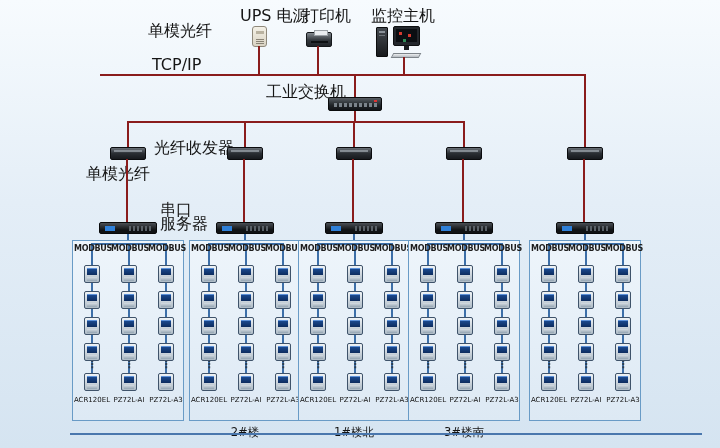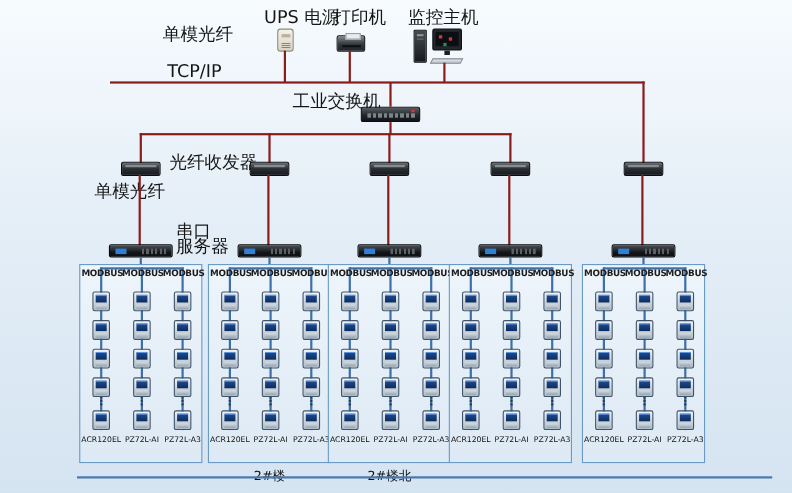--- a/index.html
+++ b/index.html
@@ -237,21 +237,21 @@
         <div class="bus">MODBUS</div>
         <div class="dots">⋮</div>
         <div class="model">PZ72L-A3</div>
       <div class="meter" style="top: 24px;"></div>
             <div class="meter" style="top: 50px;"></div>
             <div class="meter" style="top: 76px;"></div>
             <div class="meter" style="top: 102px;"></div>
             <div class="meter" style="top: 132px;"></div>
           </div>
     </div>
-    <div class="building">2#楼北</div>
+    <div class="building">1#楼北</div>
   </div>
 
   <div class="branch" style="left: 408px;">
     <div class="transceiver"></div>
     <div class="vred mid"></div>
     <div class="serial"></div>
     <div class="vblue stub"></div>
     <div class="panel">
       <div class="hbus"></div>
       <div class="col c0">
@@ -281,20 +281,21 @@
         <div class="bus">MODBUS</div>
         <div class="dots">⋮</div>
         <div class="model">PZ72L-A3</div>
       <div class="meter" style="top: 24px;"></div>
             <div class="meter" style="top: 50px;"></div>
             <div class="meter" style="top: 76px;"></div>
             <div class="meter" style="top: 102px;"></div>
             <div class="meter" style="top: 132px;"></div>
           </div>
     </div>
+    <div class="building">3#楼南</div>
   </div>
 
   <div class="branch" style="left: 529px;">
     <div class="transceiver"></div>
     <div class="vred mid"></div>
     <div class="serial"></div>
     <div class="vblue stub"></div>
     <div class="panel">
       <div class="hbus"></div>
       <div class="col c0">

